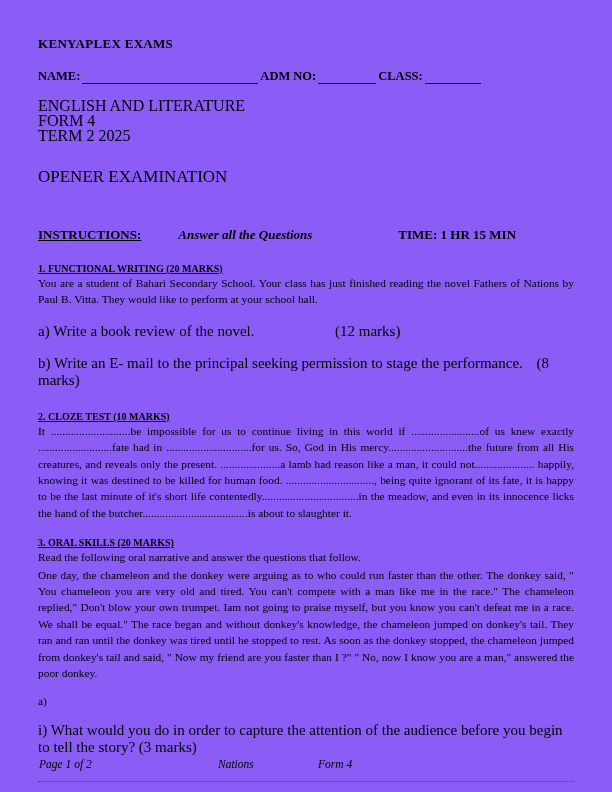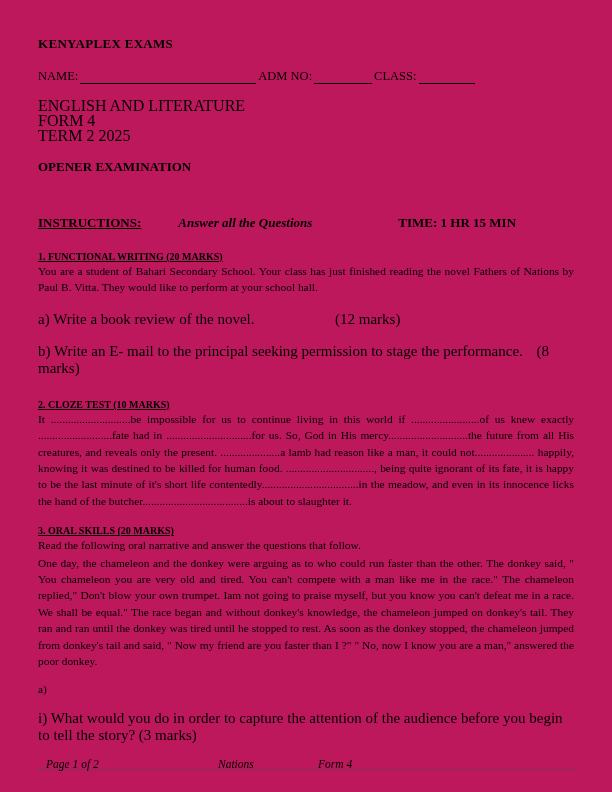--- a/index.html
+++ b/index.html
@@ -3,59 +3,59 @@
 <meta charset="utf-8">
 <style>
   html, body {
     margin: 0;
     padding: 0;
     background: #9a9a9a;
   }
   .page {
     width: 612px;
     height: 792px;
-    background: #be185d;
+    background: #8b5cf6;
     margin: 0 auto;
     position: relative;
     font-family: "Liberation Serif", serif;
     color: #000;
     box-sizing: border-box;
     padding: 36px 38px 0 38px;
     overflow: hidden;
   }
   .title {
     font-weight: bold;
     font-size: 13px;
     letter-spacing: .3px;
   }
   .field-row {
     display: flex;
     align-items: center;
-    font-weight: normal;
+    font-weight: bold;
     font-size: 12.5px;
   }
   .field-row .lbl { white-space: nowrap; }
   .fill {
     display: inline-block;
     border-bottom: 1.2px solid #000;
     height: 13px;
     margin: 0 2px;
   }
   .row-name { margin-top: 17px; }
   .row-date { margin-top: 15px; }
   .exam-info {
     margin-top: 14px;
     font-weight: normal;
     font-size: 16px;
     line-height: 15px;
   }
   .exam-type {
-    margin-top: 16px;
-    font-weight: bold;
-    font-size: 13px;
+    margin-top: 24px;
+    font-weight: normal;
+    font-size: 17px;
   }
   .instructions-row {
     margin-top: 40px;
     font-size: 13px;
     display: flex;
     align-items: baseline;
     gap: 32px;
   }
   .instr-label {
     font-weight: bold;
@@ -106,21 +106,21 @@
     border-bottom: 1.7px dotted #4a4a4a;
   }
   .footer {
     position: absolute;
     left: 0;
     top: 758px;
     width: 612px;
     font-style: italic;
     font-size: 11.5px;
   }
-  .f-page { position: absolute; left: 46px; white-space: nowrap; }
+  .f-page { position: absolute; left: 39px; white-space: nowrap; }
   .f-subject { position: absolute; left: 218px; white-space: nowrap; }
   .f-form { position: absolute; left: 318px; white-space: nowrap; }
 </style>
 </head>
 <body>
 
 <div class="page">
 
   <div class="title">KENYAPLEX EXAMS</div>
 

